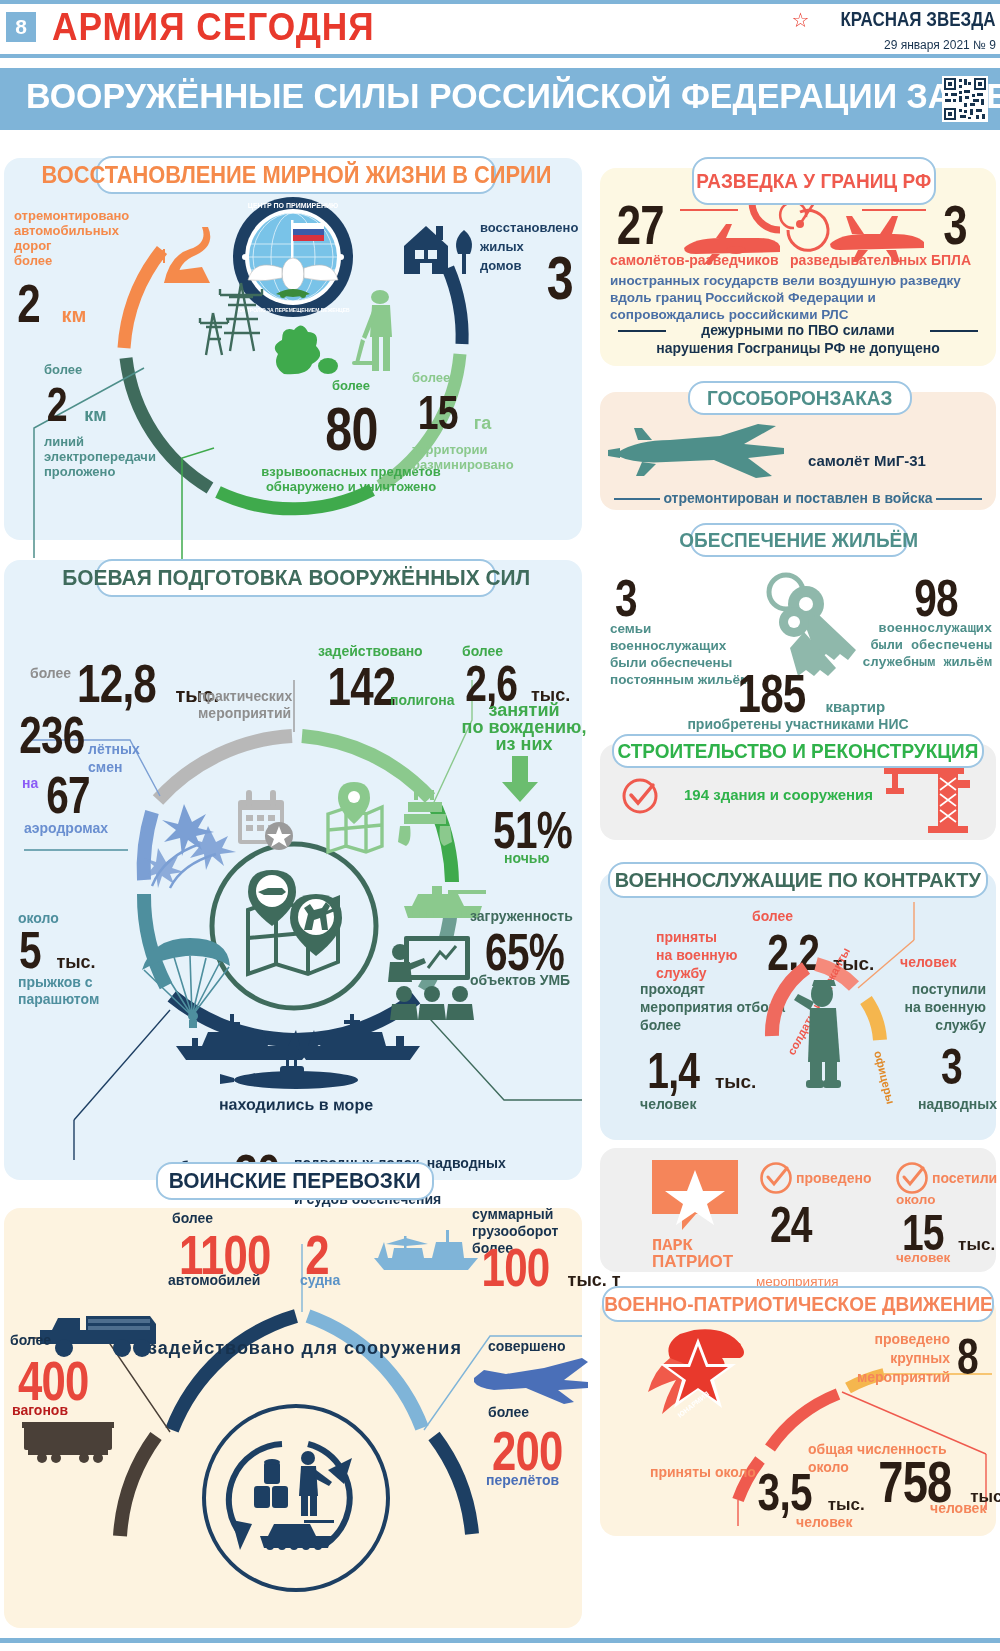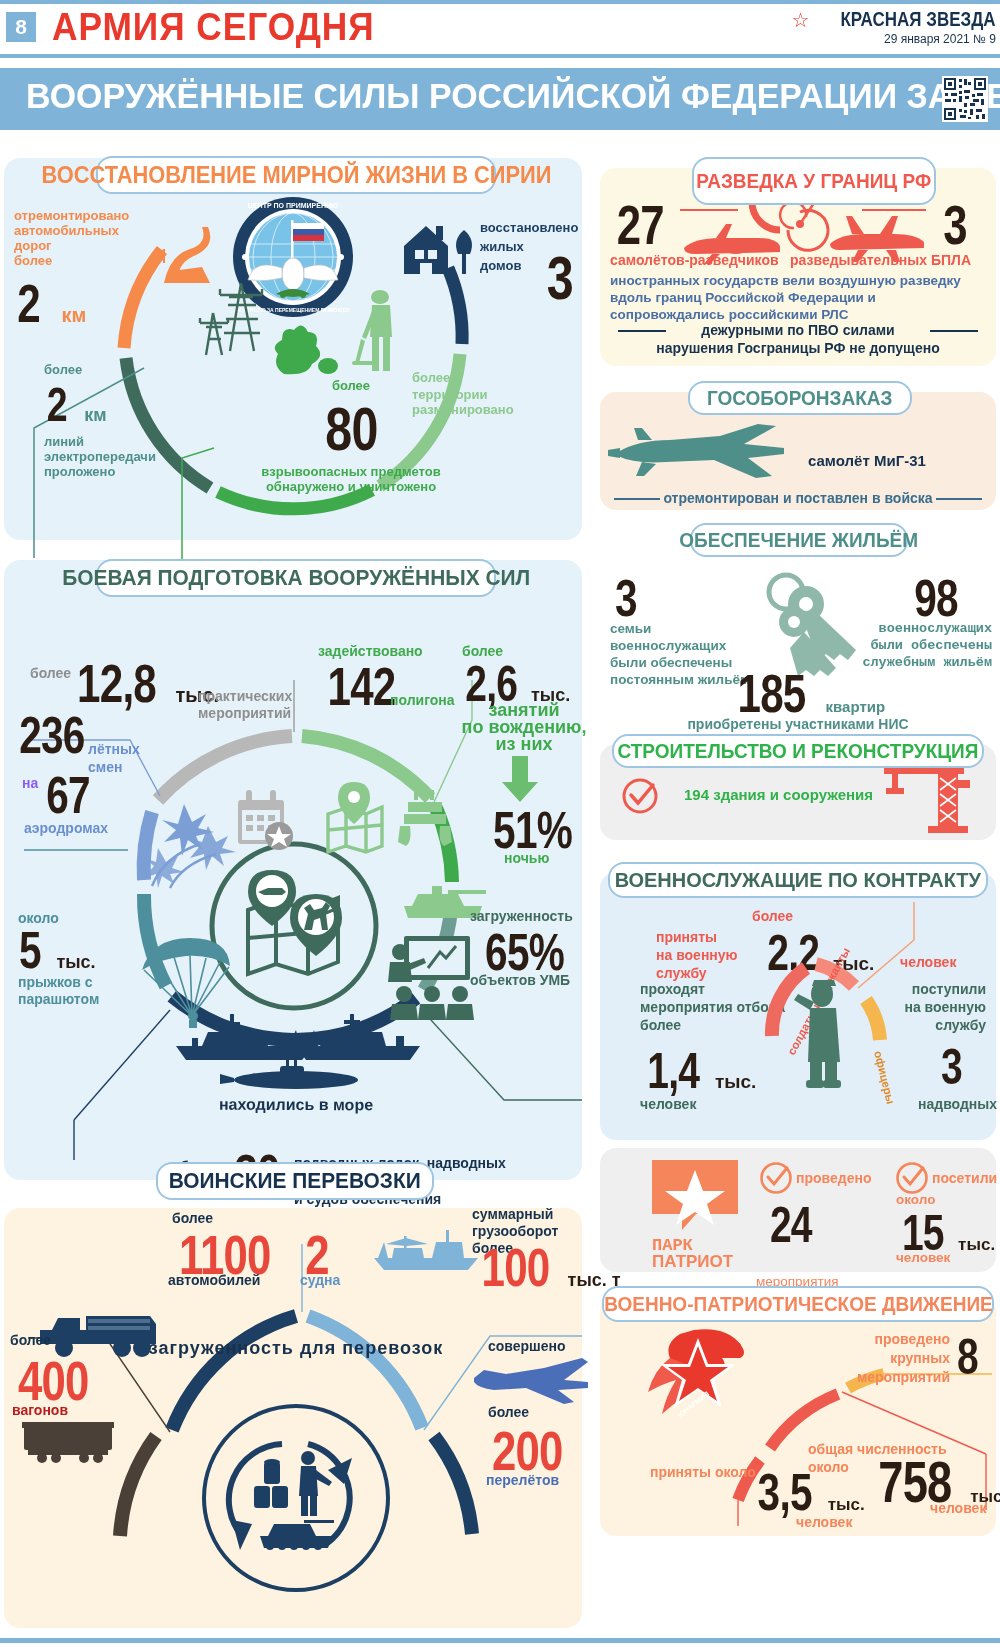--- a/index.html
+++ b/index.html
@@ -25,21 +25,21 @@
     position:absolute; left:52px; top:6px;
     font-size:38px; font-weight:bold; color:#e8392c;
     letter-spacing:1px; font-family:"Liberation Sans", sans-serif;
     transform: scaleX(0.93); transform-origin: left center;
   }
   .kz-wrap { position:absolute; right:4px; top:8px; text-align:right; }
   .kz-line { display:flex; align-items:center; justify-content:flex-end; gap:4px; }
   .kz-star { color:#e8392c; font-size:20px; line-height:1; }
   .kz-name { font-size:20px; font-weight:bold; color:#17324e; letter-spacing:0px;
              transform: scaleX(0.85); transform-origin:right center; }
-  .kz-date { font-size:12px; color:#17324e; margin-top:1px; }
+  .kz-date { font-size:12px; color:#17324e; margin-top:7px; }
   .hdr-rule-bot { position:absolute; left:0; top:54px; width:1000px; height:4px; background:#7fb4d8; }
 
   
   .banner {
     position:absolute; left:0; top:68px; width:1000px; height:62px;
     background:#7fb4d8;
   }
   .banner-text {
     position:absolute; left:26px; top:8px;
     font-size:35px; font-weight:bold; color:#ffffff; letter-spacing:0px;
@@ -245,20 +245,24 @@
 
   <div class="tw" style="left:236px; top:378px; width:230px; text-align:center;">
     <div style="font-size:13px; font-weight:bold; color:#3faa4c;">более</div>
     <div><span class="num" style="font-size:62px;">80</span></div>
     <div style="font-size:13px; font-weight:bold; color:#3faa4c; line-height:15px; white-space:pre-line;">взрывоопасных предметов
 обнаружено и уничтожено</div>
   </div>
 
   <div class="tw" style="left:412px; top:370px; width:150px;">
     <div style="font-size:13px; font-weight:bold; color:#8bc98d;">более</div>
+    <div>
+      <span class="num" style="font-size:48px;">15</span>
+      <span class="lbl" style="font-size:18px; color:#8bc98d; margin-left:6px;">га</span>
+    </div>
     <div style="font-size:13px; font-weight:bold; color:#8bc98d; line-height:15px; white-space:pre-line; margin-top:2px;">территории
 разминировано</div>
   </div>
 
   <div class="tw" style="left:480px; top:218px; width:110px;">
     <div style="font-size:13px; font-weight:bold; color:#1d3f63; line-height:19px; white-space:pre-line;">восстановлено
 жилых
 домов</div>
   </div>
   <div class="t" style="left:543px; top:242px;">
@@ -800,21 +804,21 @@
       <path d="M58 100 L94 100 L100 112 L52 112 Z"></path>
       <rect x="88" y="96" width="30" height="3"></rect>
       <circle cx="54" cy="122" r="4"></circle>
         <circle cx="66" cy="122" r="4"></circle>
         <circle cx="78" cy="122" r="4"></circle>
         <circle cx="90" cy="122" r="4"></circle>
         <circle cx="102" cy="122" r="4"></circle>
     </g>
   </svg>
 
-  <div class="t" style="left:148px; top:1338px; width:296px; text-align:center; font-size:18px; font-weight:bold; color:#17324e; letter-spacing:1px;">загруженность для перевозок</div>
+  <div class="t" style="left:148px; top:1338px; width:296px; text-align:center; font-size:18px; font-weight:bold; color:#17324e; letter-spacing:1px;">задействовано для сооружения</div>
 
   <svg style="position:absolute; left:38px; top:1310px;" width="126" height="50">
     <g fill="#1d3f63">
       <path d="M2 20 L14 20 L20 8 L42 8 L42 20 L48 20 L48 6 L112 6 L118 14 L118 34 L2 34 Z"></path>
       <rect x="50" y="9" width="62" height="4" fill="#4e6e8e"></rect>
       <rect x="50" y="16" width="62" height="4" fill="#4e6e8e"></rect>
     </g>
     <g fill="#1d3f63">
       <circle cx="26" cy="38" r="9"></circle>
         <circle cx="84" cy="38" r="9"></circle>

